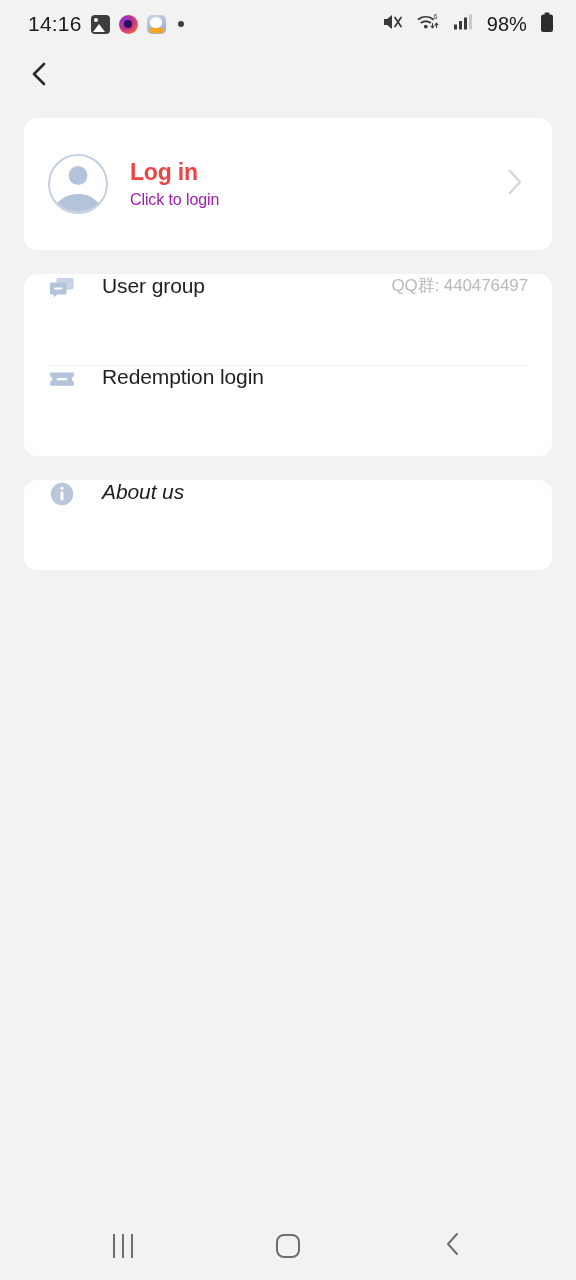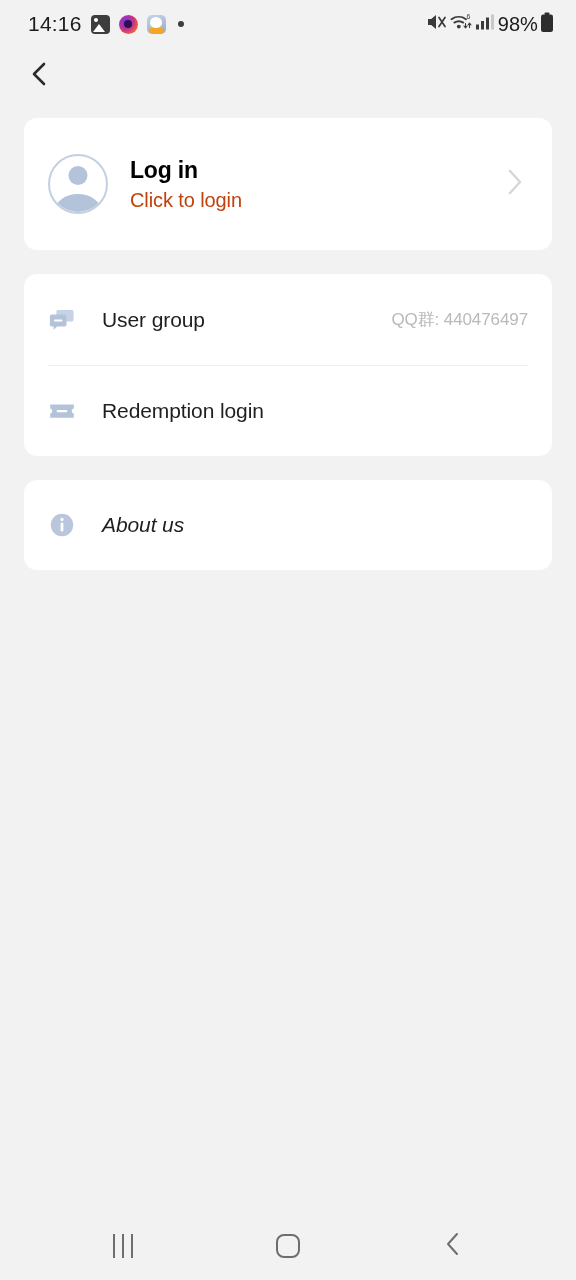--- a/index.html
+++ b/index.html
@@ -114,21 +114,21 @@
   .app-dot {
     width: 6px; height: 6px;
     border-radius: 50%;
     background: #3d3d3d;
     margin-left: 3px;
   }
 
   .status-right {
     display: flex;
     align-items: center;
-    gap: 2px;
+    gap: 13px;
   }
   .battery-pct {
     font-size: 20px;
     color: #1c1c1c;
     letter-spacing: 0.1px;
     margin-left: 2px;
   }
 
   
   .app-header {
@@ -199,39 +199,39 @@
   .login-text {
     margin-left: 22px;
     display: flex;
     flex-direction: column;
     gap: 5px;
     flex: 1 1 auto;
   }
   .login-title {
     font-size: 23px;
     font-weight: bold;
-    color: #000000;
+    color: #ef4444;
     letter-spacing: -0.2px;
   }
   .login-sub {
-    font-size: 20px;
-    color: #c2410c;
+    font-size: 16px;
+    color: #a21caf;
     letter-spacing: -0.1px;
   }
   .chev-right {
     flex: 0 0 auto;
     margin-right: 2px;
   }
 
   
   .menu-card { padding: 0 0; }
   .menu-row {
     height: 91px;
     display: flex;
-    align-items: center;
+    align-items: flex-start;
     padding: 0 24px;
     cursor: pointer;
     position: relative;
   }
   .menu-row + .menu-row::before {
     content: "";
     position: absolute;
     top: 0; left: 24px; right: 24px;
     height: 1px;
     background: #efefef;

